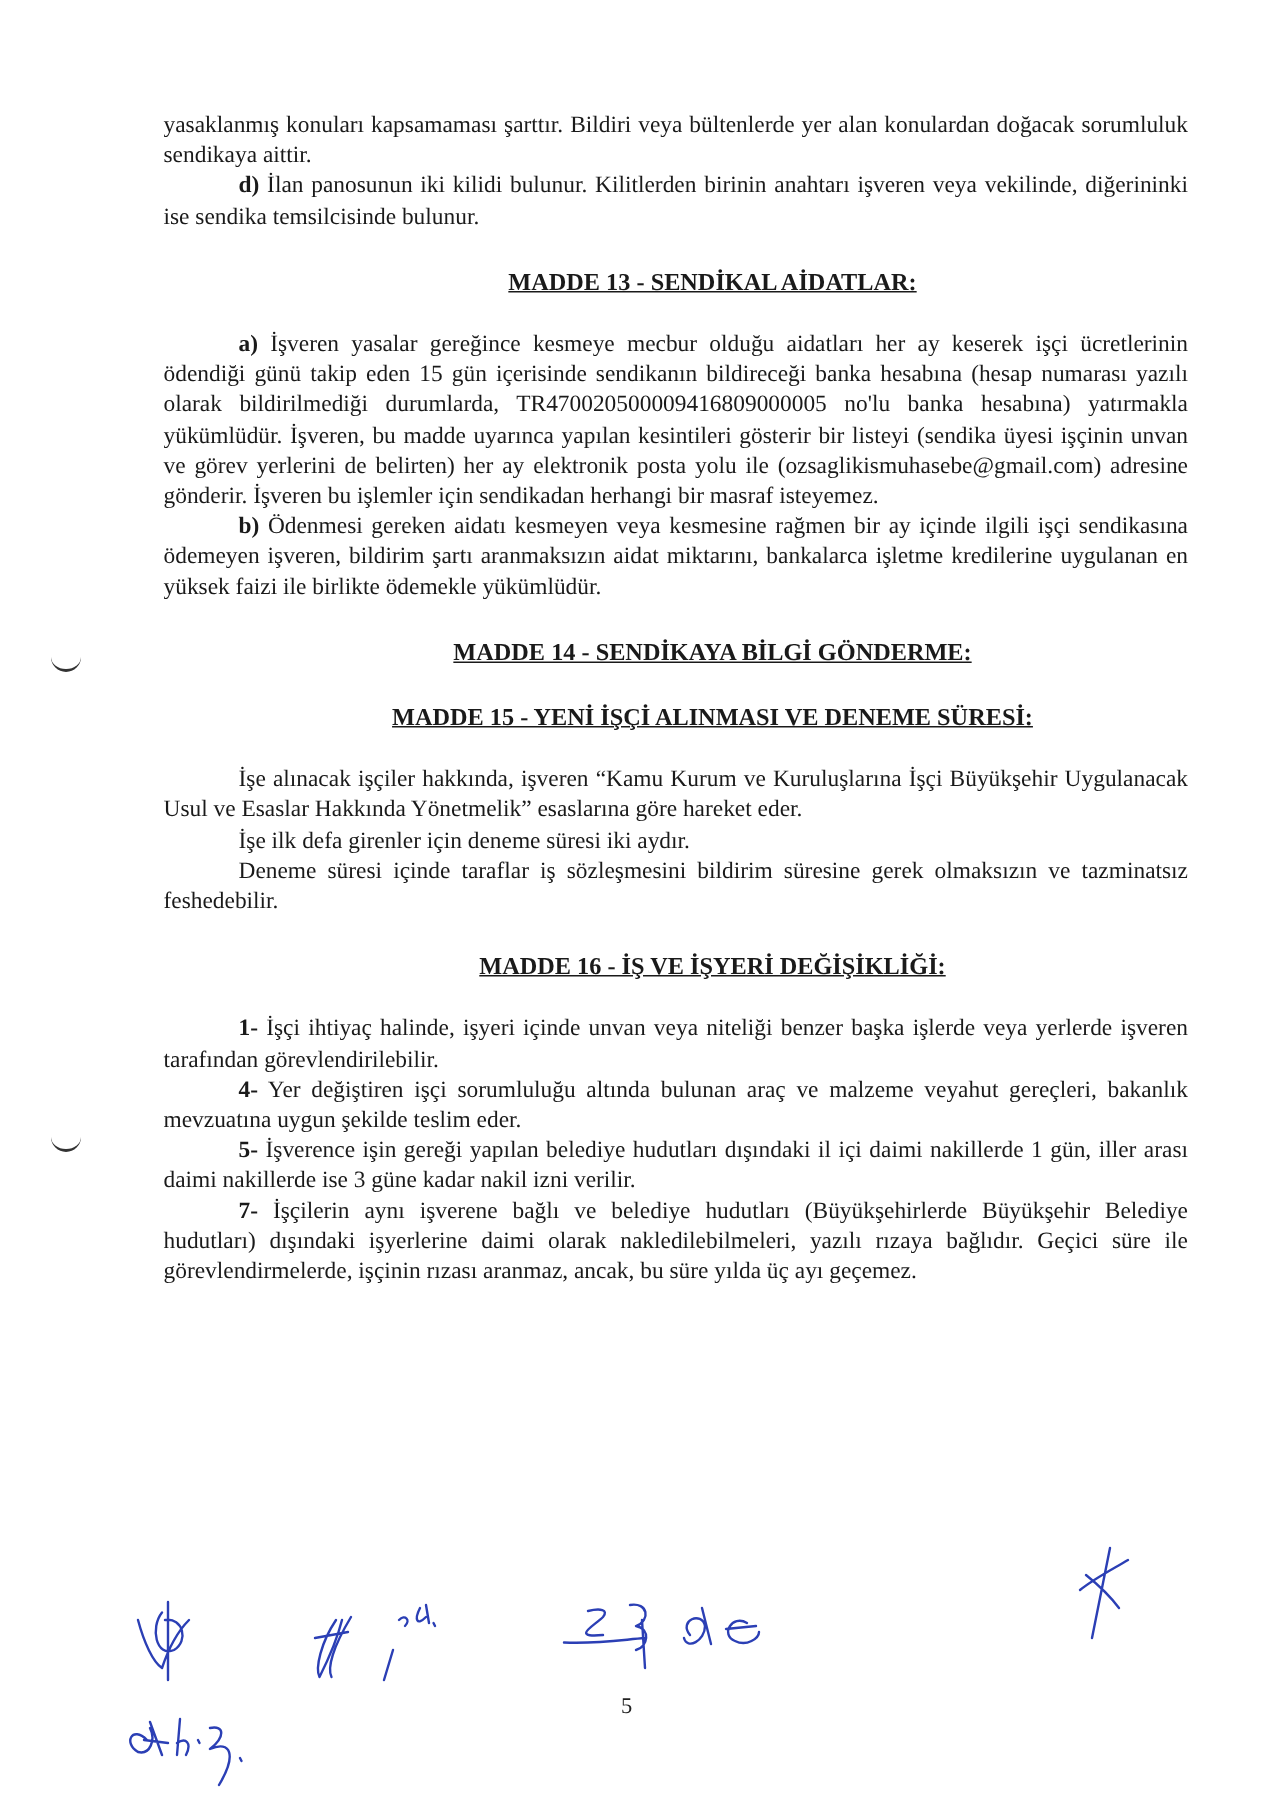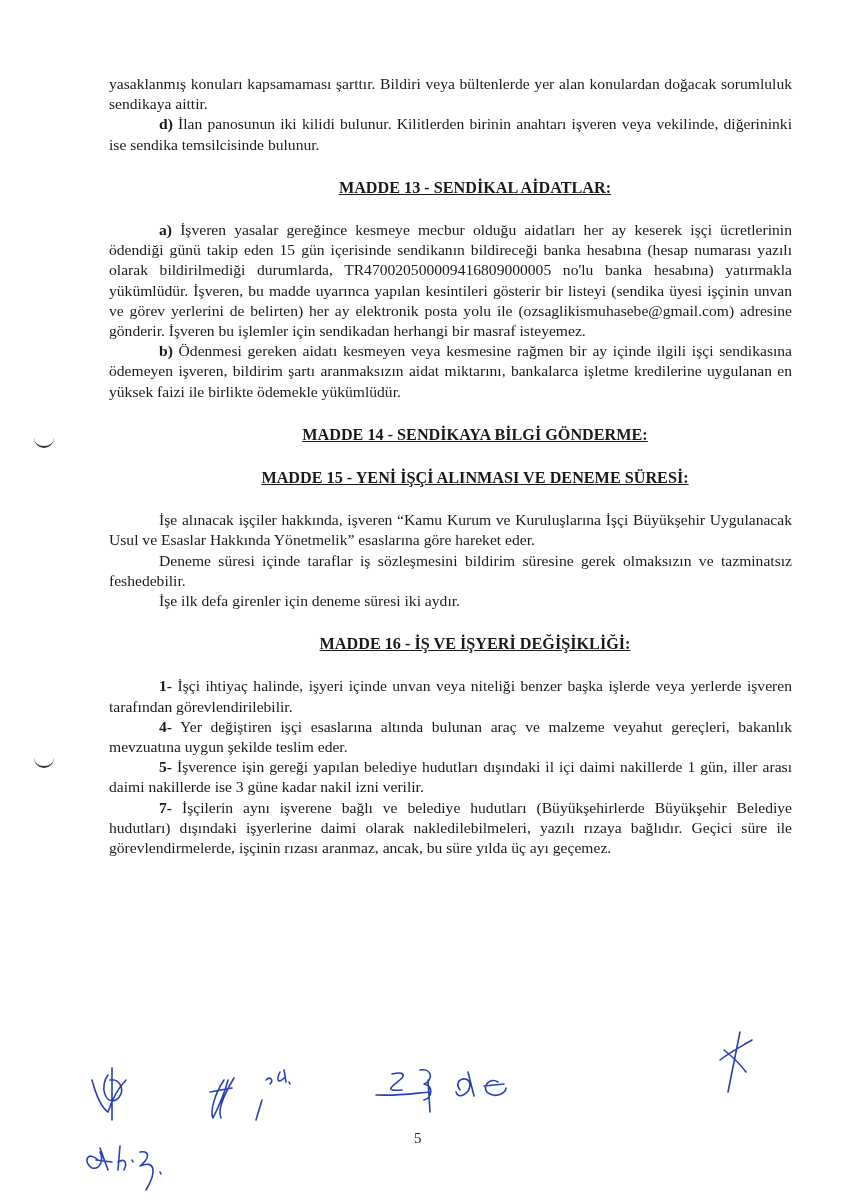--- a/index.html
+++ b/index.html
@@ -39,26 +39,26 @@
   <p class="indent"><b>d)</b><span> İlan panosunun iki kilidi bulunur. Kilitlerden birinin anahtarı işveren veya vekilinde, diğerininki ise sendika temsilcisinde bulunur.</span></p>
 
   <div class="heading">MADDE 13 - SENDİKAL AİDATLAR:</div>
   <p class="indent"><b>a)</b><span> İşveren yasalar gereğince kesmeye mecbur olduğu aidatları her ay keserek işçi ücretlerinin ödendiği günü takip eden 15 gün içerisinde sendikanın bildireceği banka hesabına (hesap numarası yazılı olarak bildirilmediği durumlarda, TR470020500009416809000005 no'lu banka hesabına) yatırmakla yükümlüdür. İşveren, bu madde uyarınca yapılan kesintileri gösterir bir listeyi (sendika üyesi işçinin unvan ve görev yerlerini de belirten) her ay elektronik posta yolu ile (ozsaglikismuhasebe@gmail.com) adresine gönderir. İşveren bu işlemler için sendikadan herhangi bir masraf isteyemez.</span></p>
   <p class="indent"><b>b)</b><span> Ödenmesi gereken aidatı kesmeyen veya kesmesine rağmen bir ay içinde ilgili işçi sendikasına ödemeyen işveren, bildirim şartı aranmaksızın aidat miktarını, bankalarca işletme kredilerine uygulanan en yüksek faizi ile birlikte ödemekle yükümlüdür.</span></p>
 
   <div class="heading">MADDE 14 - SENDİKAYA BİLGİ GÖNDERME:</div>
 
   <div class="heading">MADDE 15 - YENİ İŞÇİ ALINMASI VE DENEME SÜRESİ:</div>
   <p class="indent">İşe alınacak işçiler hakkında, işveren “Kamu Kurum ve Kuruluşlarına İşçi Büyükşehir Uygulanacak Usul ve Esaslar Hakkında Yönetmelik” esaslarına göre hareket eder.</p>
+  <p class="indent">İşe ilk defa girenler için deneme süresi iki aydır.</p>
   <p class="indent">Deneme süresi içinde taraflar iş sözleşmesini bildirim süresine gerek olmaksızın ve tazminatsız feshedebilir.</p>
-  <p class="indent">İşe ilk defa girenler için deneme süresi iki aydır.</p>
 
   <div class="heading">MADDE 16 - İŞ VE İŞYERİ DEĞİŞİKLİĞİ:</div>
   <p class="indent"><b>1-</b><span> İşçi ihtiyaç halinde, işyeri içinde unvan veya niteliği benzer başka işlerde veya yerlerde işveren tarafından görevlendirilebilir.</span></p>
-  <p class="indent"><b>4-</b><span> Yer değiştiren işçi esaslarına altında bulunan araç ve malzeme veyahut gereçleri, bakanlık mevzuatına uygun şekilde teslim eder.</span></p>
+  <p class="indent"><b>4-</b><span> Yer değiştiren işçi sorumluluğu altında bulunan araç ve malzeme veyahut gereçleri, bakanlık mevzuatına uygun şekilde teslim eder.</span></p>
   <p class="indent"><b>5-</b><span> İşverence işin gereği yapılan belediye hudutları dışındaki il içi daimi nakillerde 1 gün, iller arası daimi nakillerde ise 3 güne kadar nakil izni verilir.</span></p>
   <p class="indent"><b>7-</b><span> İşçilerin aynı işverene bağlı ve belediye hudutları (Büyükşehirlerde Büyükşehir Belediye hudutları) dışındaki işyerlerine daimi olarak nakledilebilmeleri, yazılı rızaya bağlıdır. Geçici süre ile görevlendirmelerde, işçinin rızası aranmaz, ancak, bu süre yılda üç ayı geçemez.</span></p>
 </div>
 
 <svg class="sigs" width="843" height="1200">
   <g>
     <path class="sig" d="M92,1080 C96,1095 102,1108 108,1112 C112,1100 118,1088 126,1080 M108,1075 C100,1085 104,1105 116,1100 C126,1094 122,1078 110,1080 M112,1068 L112,1120"></path>
   </g>
   <g>
     <path class="sig" d="M224,1080 C214,1095 210,1112 213,1118 C222,1100 226,1088 228,1080 M234,1078 C222,1098 218,1112 221,1118 M210,1092 L232,1088"></path>

